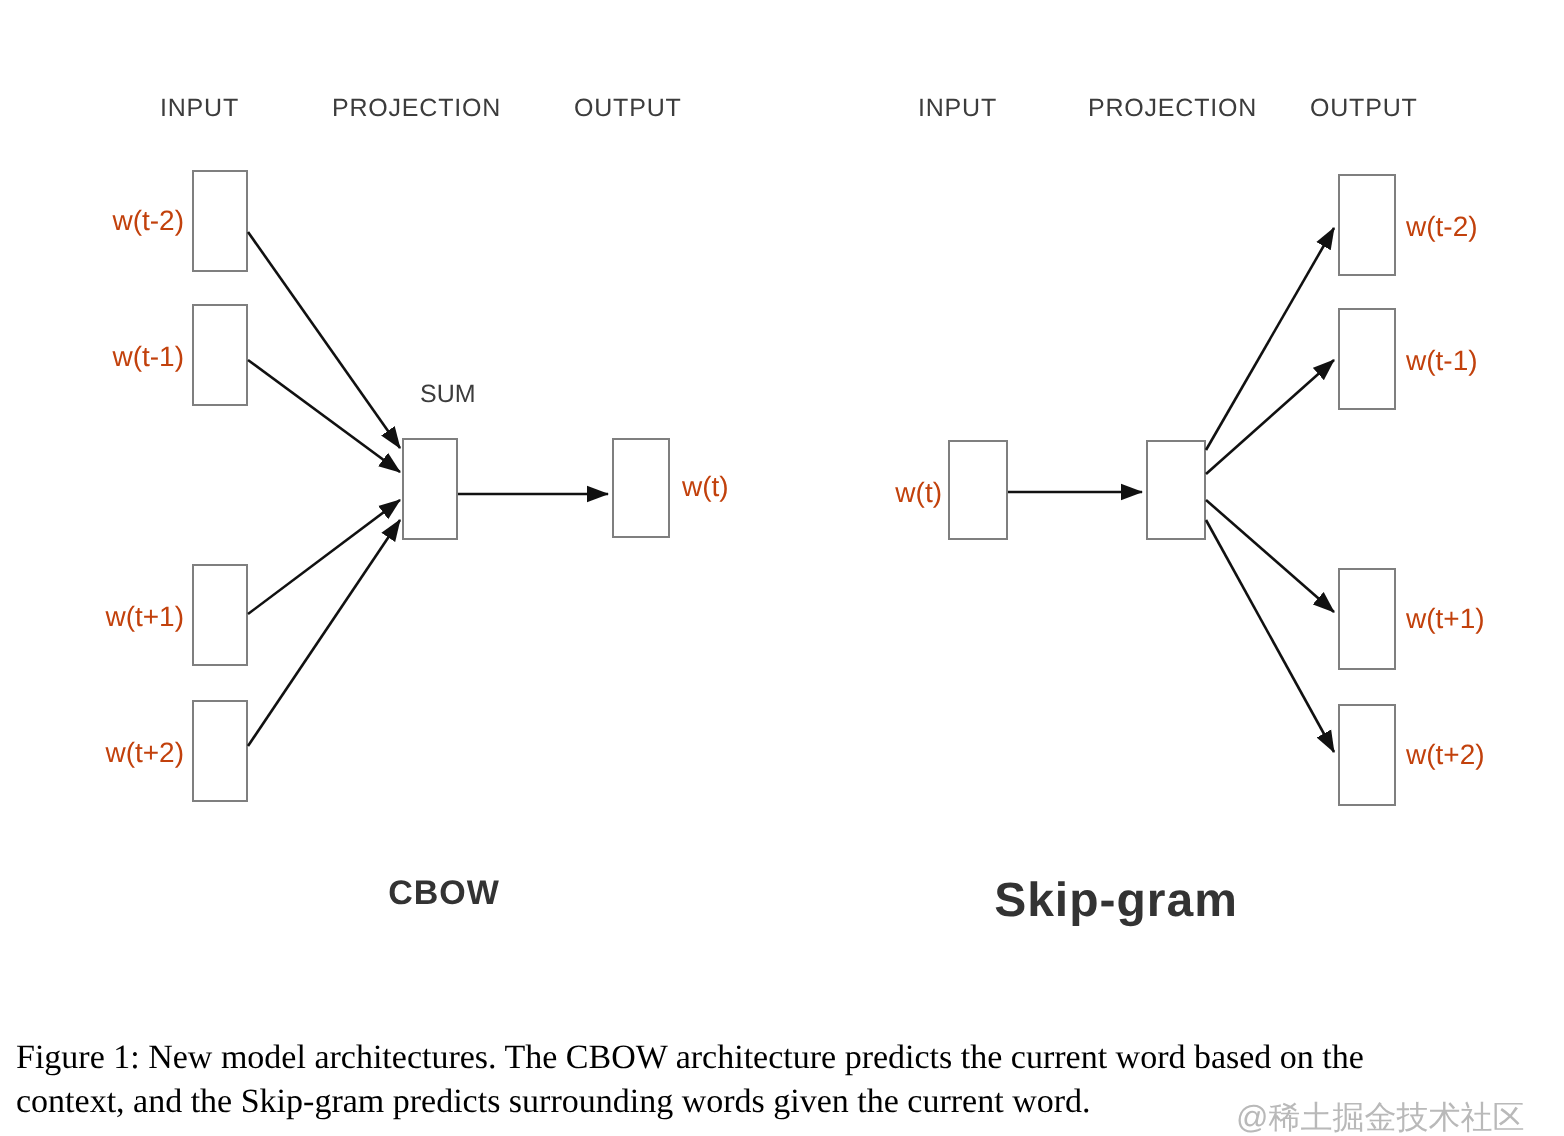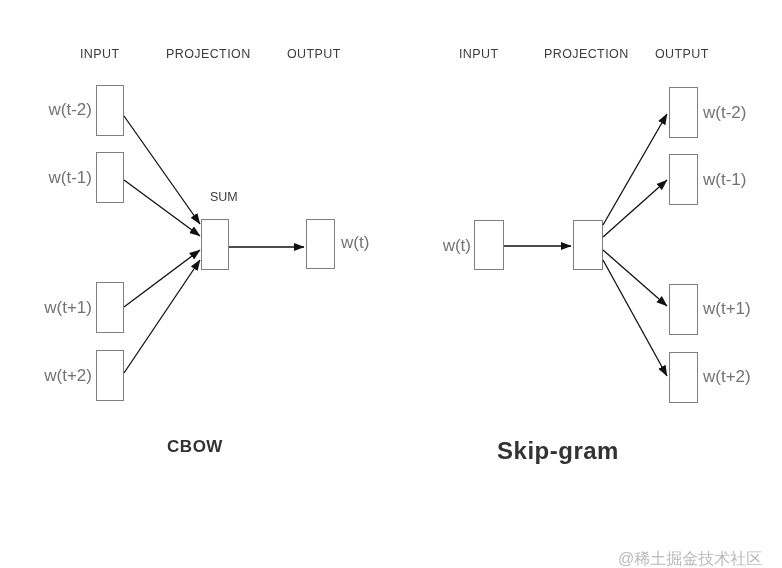--- a/index.html
+++ b/index.html
@@ -1,20 +1,20 @@
 <!DOCTYPE html>
 <html><head>
 <meta charset="utf-8">
 <style>
   html,body{margin:0;padding:0;}
   body{background:#ffffff;font-family:"Liberation Sans",sans-serif;}
   .stage{position:relative;width:782px;height:568px;background:#ffffff;overflow:hidden;}
   .hdr{position:absolute;font-size:12.5px;letter-spacing:.4px;color:#3c3c3c;text-align:left;white-space:nowrap;}
   .nbox{position:absolute;border:1px solid #7f7f7f;background:#ffffff;box-sizing:border-box;}
-  .lbl{position:absolute;font-size:17px;color:#737373;white-space:nowrap;height:18px;line-height:18px;}
+  .lbl{position:absolute;font-size:14px;color:#c2410c;white-space:nowrap;height:18px;line-height:18px;}
   .lbl.r{text-align:right;}
   .sum{position:absolute;font-size:12.5px;color:#3c3c3c;white-space:nowrap;}
   .dtitle{position:absolute;font-size:17px;font-weight:bold;color:#333333;text-align:center;letter-spacing:.5px;white-space:nowrap;}
   .caption{position:absolute;left:8px;top:518px;font-family:"Liberation Serif",serif;font-size:17px;line-height:21.5px;color:#000000;}
   .caption div{white-space:nowrap;}
   .watermark{position:absolute;left:618px;top:537px;font-size:16px;color:#b9b9b9;white-space:nowrap;margin-top:12px;}
   svg.arrows{position:absolute;left:0;top:0;pointer-events:none;}
 </style>
 </head>
 <body>
@@ -35,21 +35,21 @@
     <div class="lbl r" style="left:30px;top:169px;width:62px;">w(t-1)</div>
     <div class="lbl r" style="left:30px;top:299px;width:62px;">w(t+1)</div>
     <div class="lbl r" style="left:30px;top:367px;width:62px;">w(t+2)</div>
 
     <div class="sum" style="left:200px;top:190px;margin-left:10px;">SUM</div>
     <div class="nbox" style="left:201px;top:219px;width:28px;height:51px;"></div>
 
     <div class="nbox" style="left:306px;top:219px;width:29px;height:50px;"></div>
     <div class="lbl" style="left:341px;top:234px;width:40px;">w(t)</div>
 
-    <div class="dtitle" style="left:145px;top:437px;width:100px;">CBOW</div>
+    <div class="dtitle" style="left:172px;top:437px;width:100px;">CBOW</div>
   </div>
 
   <div>
     <div class="hdr" style="left:459px;top:47px;width:60px;">INPUT</div>
     <div class="hdr" style="left:544px;top:47px;width:90px;">PROJECTION</div>
     <div class="hdr" style="left:655px;top:47px;width:60px;">OUTPUT</div>
 
     <div class="lbl r" style="left:420px;top:237px;width:51px;">w(t)</div>
     <div class="nbox" style="left:474px;top:220px;width:30px;height:50px;"></div>
 
@@ -85,16 +85,20 @@
 
       <line x1="504" y1="246" x2="571" y2="246" marker-end="url(#ah)"></line>
 
       <line x1="603" y1="225" x2="667" y2="114" marker-end="url(#ah)"></line>
       <line x1="603" y1="237" x2="667" y2="180" marker-end="url(#ah)"></line>
       <line x1="603" y1="250" x2="667" y2="306" marker-end="url(#ah)"></line>
       <line x1="603" y1="260" x2="667" y2="376" marker-end="url(#ah)"></line>
     </g>
   </svg>
 
+  <div class="caption">
+    <div>Figure 1: New model architectures. The CBOW architecture predicts the current word based on the</div>
+    <div>context, and the Skip-gram predicts surrounding words given the current word.</div>
+  </div>
 
   <div class="watermark">@稀土掘金技术社区</div>
 
 </div>
 
 </body></html>

